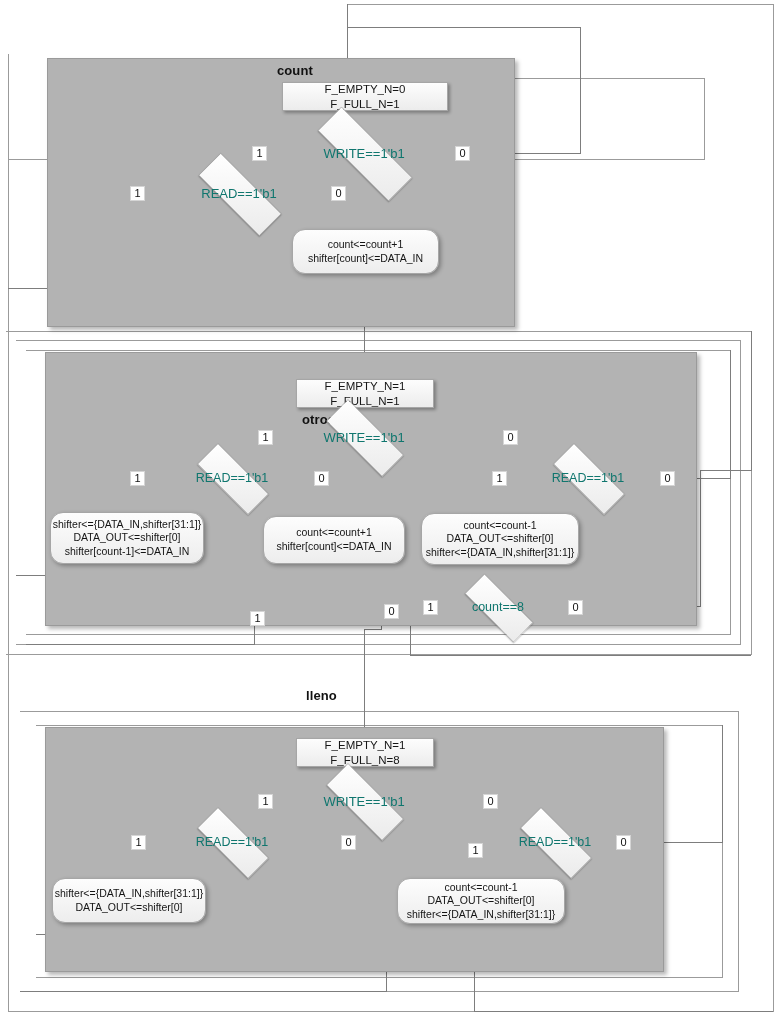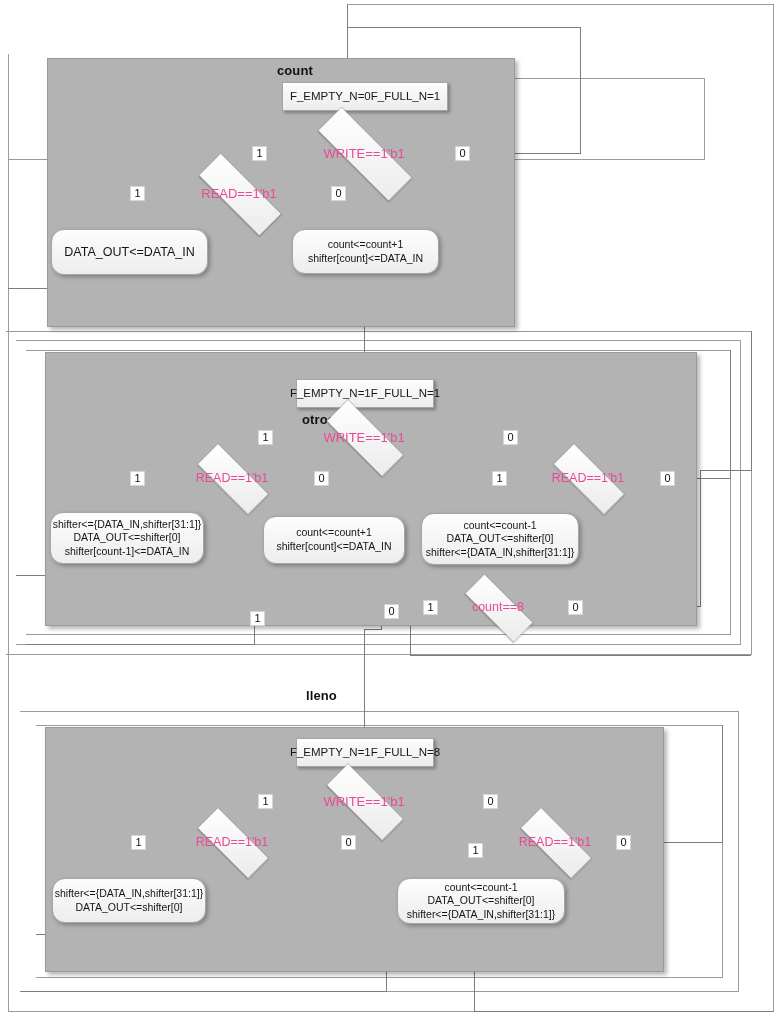--- a/index.html
+++ b/index.html
@@ -13,31 +13,31 @@
   .panel{position:absolute;background:#b3b3b3;border:1px solid #9a9a9a;
          box-shadow:3px 3px 4px rgba(0,0,0,.28);}
 
   
   .state-title{position:absolute;font-size:13px;font-weight:bold;color:#111;
                letter-spacing:.1px;white-space:nowrap;}
 
   
   .outbox{position:absolute;background:linear-gradient(#fdfdfd,#ececec);
           border:1px solid #a6a6a6;box-shadow:2px 2px 3px rgba(0,0,0,.3);
-          display:flex;flex-direction:row;align-items:center;justify-content:center;
+          display:flex;flex-direction:column;align-items:center;justify-content:center;
           font-size:11.5px;color:#161616;line-height:1.22;}
 
   
   .dia{position:absolute;display:flex;align-items:center;justify-content:center;}
   .dia .shape{position:absolute;left:0;top:0;width:100%;height:100%;
               background:linear-gradient(135deg,#ffffff,#ebebeb);
               border:1px solid #a0a0a0;
               transform:rotate(45deg) scale(.7072);
               box-shadow:1px 1px 2px rgba(0,0,0,.25);}
-  .dia .txt{position:relative;z-index:3;font-size:13px;color:#ec4899;white-space:nowrap;}
+  .dia .txt{position:relative;z-index:3;font-size:13px;color:#0f766e;white-space:nowrap;}
   .dia.small .txt{font-size:12.5px;}
 
   
   .act{position:absolute;background:linear-gradient(#fdfdfd,#ededed);
        border:1px solid #a6a6a6;border-radius:13px;
        box-shadow:2px 2px 4px rgba(0,0,0,.3);
        display:flex;flex-direction:column;align-items:center;justify-content:center;
        text-align:center;font-size:10.5px;color:#141414;line-height:1.3;}
   .act.big{font-size:12.5px;}
 
@@ -152,23 +152,20 @@
   <div class="elabel" style="left:252px;top:146px;width:9px;">1</div>
   <div class="elabel" style="left:455px;top:146px;width:9px;">0</div>
 
   <div class="dia" style="left:179px;top:172px;width:120px;height:43px;">
     <div class="shape"></div>
     <div class="txt">READ==1'b1</div>
   </div>
   <div class="elabel" style="left:130px;top:186px;width:9px;">1</div>
   <div class="elabel" style="left:331px;top:186px;width:9px;">0</div>
 
-  <div class="act big" style="left:51px;top:229px;width:155px;height:44px;">
-    <span>DATA_OUT&lt;=DATA_IN</span>
-  </div>
 
   <div class="act" style="left:292px;top:229px;width:145px;height:43px;">
     <span>count&lt;=count+1</span>
     <span>shifter[count]&lt;=DATA_IN</span>
   </div>
 
   <div class="panel" style="left:45px;top:352px;width:650px;height:272px;"></div>
 
   <div class="state-title" style="left:302px;top:364px;margin-top:48px;">otros</div>
 

